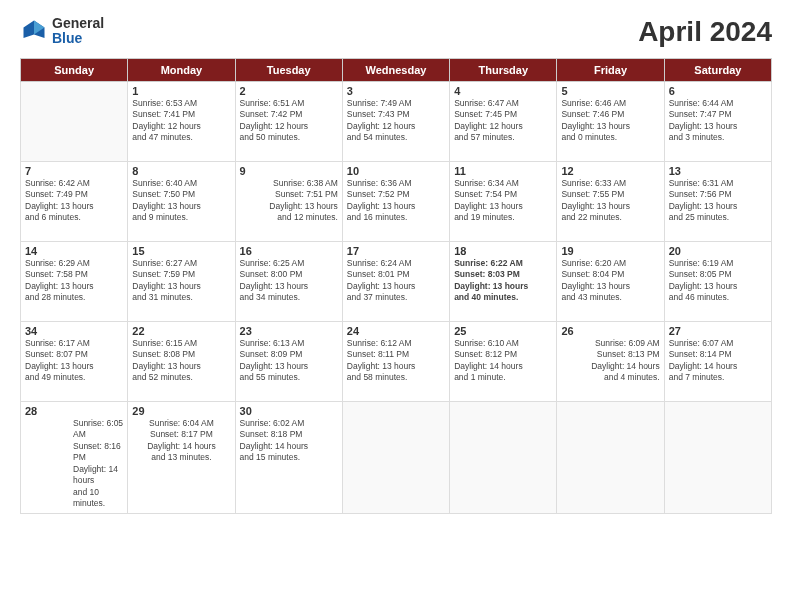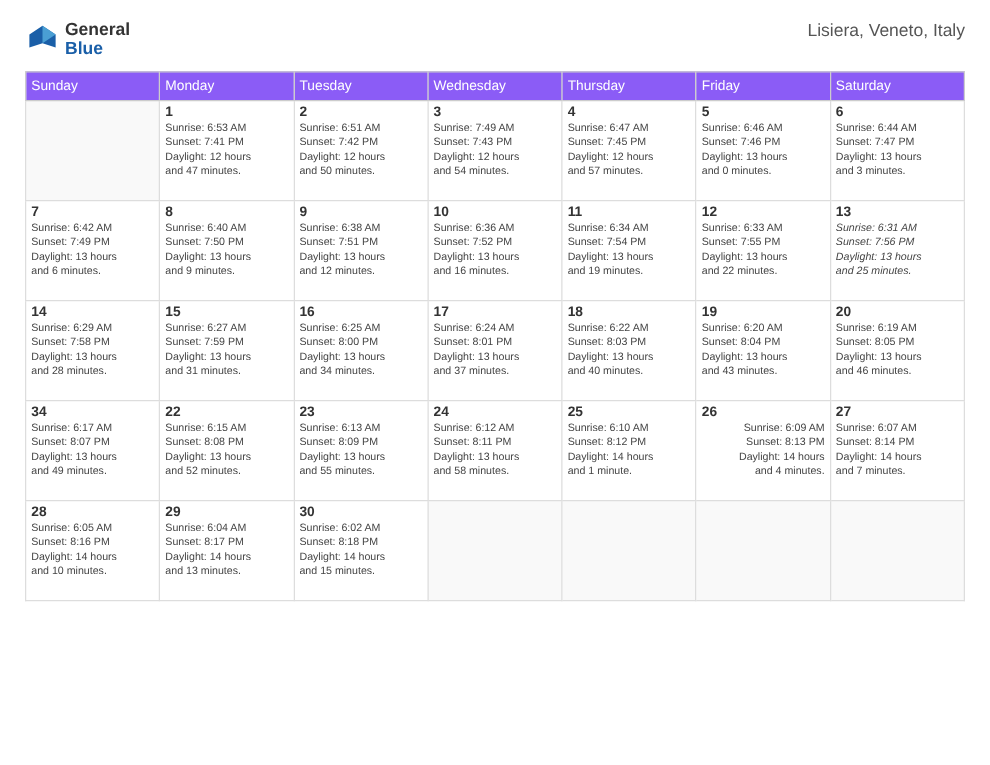--- a/index.html
+++ b/index.html
@@ -57,27 +57,27 @@
     .subtitle {
       font-size: 14px;
       color: #555;
     }
     .calendar {
       width: 100%;
       border-collapse: collapse;
       table-layout: fixed;
     }
     .calendar thead tr th {
-      background-color: #8b5cf6;
+      background-color: #7f1d1d;
       color: #fff;
       font-size: 11px;
-      font-weight: normal;
+      font-weight: bold;
       padding: 5px 4px;
       border: 1px solid #ccc;
-      text-align: left;
+      text-align: center;
     }
     .calendar tbody tr td {
       vertical-align: top;
       border: 1px solid #ddd;
       padding: 3px 4px;
       font-size: 9px;
       color: #333;
       height: 80px;
     }
     .calendar tbody tr td.empty {
@@ -105,21 +105,21 @@
       <svg class="logo-icon" viewBox="0 0 32 32">
         <polygon points="16,4 28,12 28,24 16,20 4,24 4,12" fill="#1a5fa8"></polygon>
         <polygon points="16,4 28,12 16,20" fill="#4a9fd4"></polygon>
       </svg>
       <div class="logo-text">
         <span class="logo-general">General</span>
         <span class="logo-blue">Blue</span>
       </div>
     </div>
     <div class="title-area">
-      <div class="subtitle">Lisiera, Veneto, Italy</div>
+      <div class="main-title">April 2024</div>
     </div>
   </div>
 
   <table class="calendar">
     <thead>
       <tr>
       <th>Sunday</th>
           <th>Monday</th>
           <th>Tuesday</th>
           <th>Wednesday</th>
@@ -184,21 +184,21 @@
           </td>
           <td>
             <span class="day-number">8</span>
             <div class="day-info" style="white-space: pre-line;">Sunrise: 6:40 AM
 Sunset: 7:50 PM
 Daylight: 13 hours
 and 9 minutes.</div>
           </td>
           <td>
             <span class="day-number">9</span>
-            <div class="day-info" style="white-space: pre-line;">Sunrise: 6:38 AM
+            <div class="day-info" style="white-space: pre-line; text-align: right;">Sunrise: 6:38 AM
 Sunset: 7:51 PM
 Daylight: 13 hours
 and 12 minutes.</div>
           </td>
           <td>
             <span class="day-number">10</span>
             <div class="day-info" style="white-space: pre-line;">Sunrise: 6:36 AM
 Sunset: 7:52 PM
 Daylight: 13 hours
 and 16 minutes.</div>
@@ -212,21 +212,21 @@
           </td>
           <td>
             <span class="day-number">12</span>
             <div class="day-info" style="white-space: pre-line;">Sunrise: 6:33 AM
 Sunset: 7:55 PM
 Daylight: 13 hours
 and 22 minutes.</div>
           </td>
           <td>
             <span class="day-number">13</span>
-            <div class="day-info" style="white-space: pre-line; font-style: italic;">Sunrise: 6:31 AM
+            <div class="day-info" style="white-space: pre-line;">Sunrise: 6:31 AM
 Sunset: 7:56 PM
 Daylight: 13 hours
 and 25 minutes.</div>
           </td>
         </tr>
         <tr>
           <td>
             <span class="day-number">14</span>
             <div class="day-info" style="white-space: pre-line;">Sunrise: 6:29 AM
 Sunset: 7:58 PM
@@ -249,21 +249,21 @@
           </td>
           <td>
             <span class="day-number">17</span>
             <div class="day-info" style="white-space: pre-line;">Sunrise: 6:24 AM
 Sunset: 8:01 PM
 Daylight: 13 hours
 and 37 minutes.</div>
           </td>
           <td>
             <span class="day-number">18</span>
-            <div class="day-info" style="white-space: pre-line;">Sunrise: 6:22 AM
+            <div class="day-info" style="white-space: pre-line; font-weight: bold;">Sunrise: 6:22 AM
 Sunset: 8:03 PM
 Daylight: 13 hours
 and 40 minutes.</div>
           </td>
           <td>
             <span class="day-number">19</span>
             <div class="day-info" style="white-space: pre-line;">Sunrise: 6:20 AM
 Sunset: 8:04 PM
 Daylight: 13 hours
 and 43 minutes.</div>
@@ -323,28 +323,28 @@
             <span class="day-number">27</span>
             <div class="day-info" style="white-space: pre-line;">Sunrise: 6:07 AM
 Sunset: 8:14 PM
 Daylight: 14 hours
 and 7 minutes.</div>
           </td>
         </tr>
         <tr>
           <td>
             <span class="day-number">28</span>
-            <div class="day-info" style="white-space: pre-line;">Sunrise: 6:05 AM
+            <div class="day-info" style="white-space: pre-line; margin-left: 48px;">Sunrise: 6:05 AM
 Sunset: 8:16 PM
 Daylight: 14 hours
 and 10 minutes.</div>
           </td>
           <td>
             <span class="day-number">29</span>
-            <div class="day-info" style="white-space: pre-line;">Sunrise: 6:04 AM
+            <div class="day-info" style="white-space: pre-line; text-align: center;">Sunrise: 6:04 AM
 Sunset: 8:17 PM
 Daylight: 14 hours
 and 13 minutes.</div>
           </td>
           <td>
             <span class="day-number">30</span>
             <div class="day-info" style="white-space: pre-line;">Sunrise: 6:02 AM
 Sunset: 8:18 PM
 Daylight: 14 hours
 and 15 minutes.</div>

